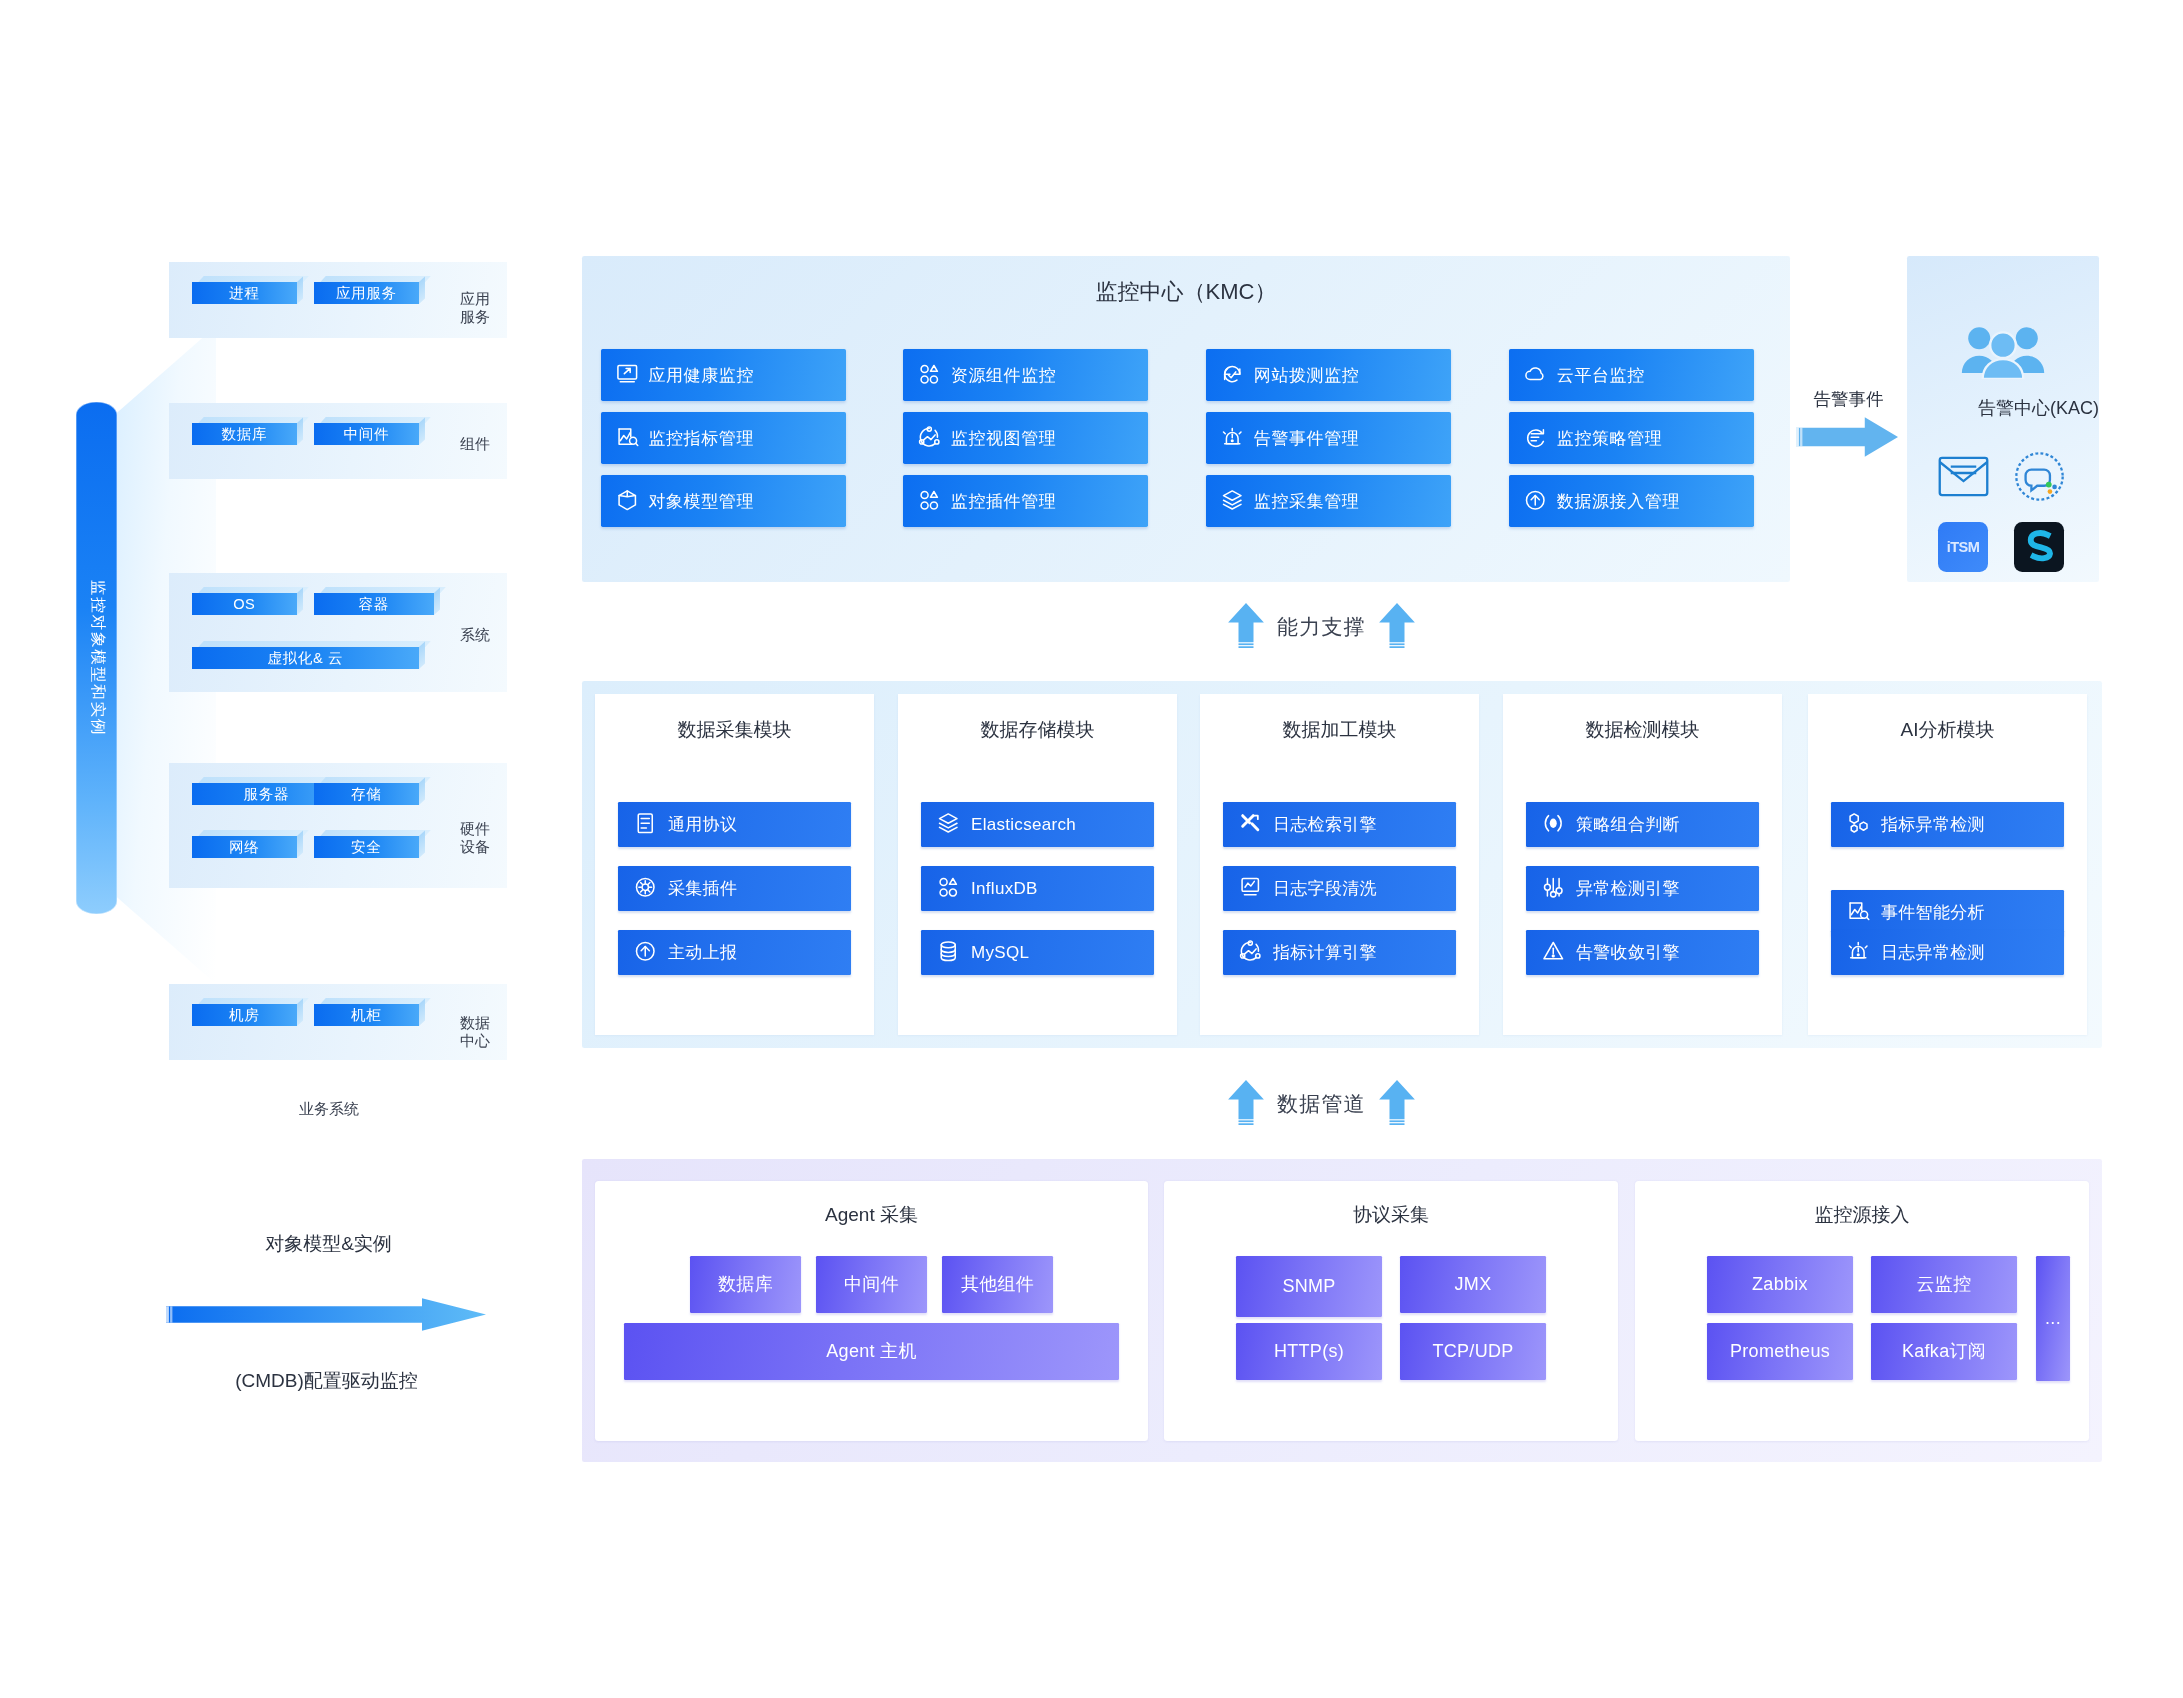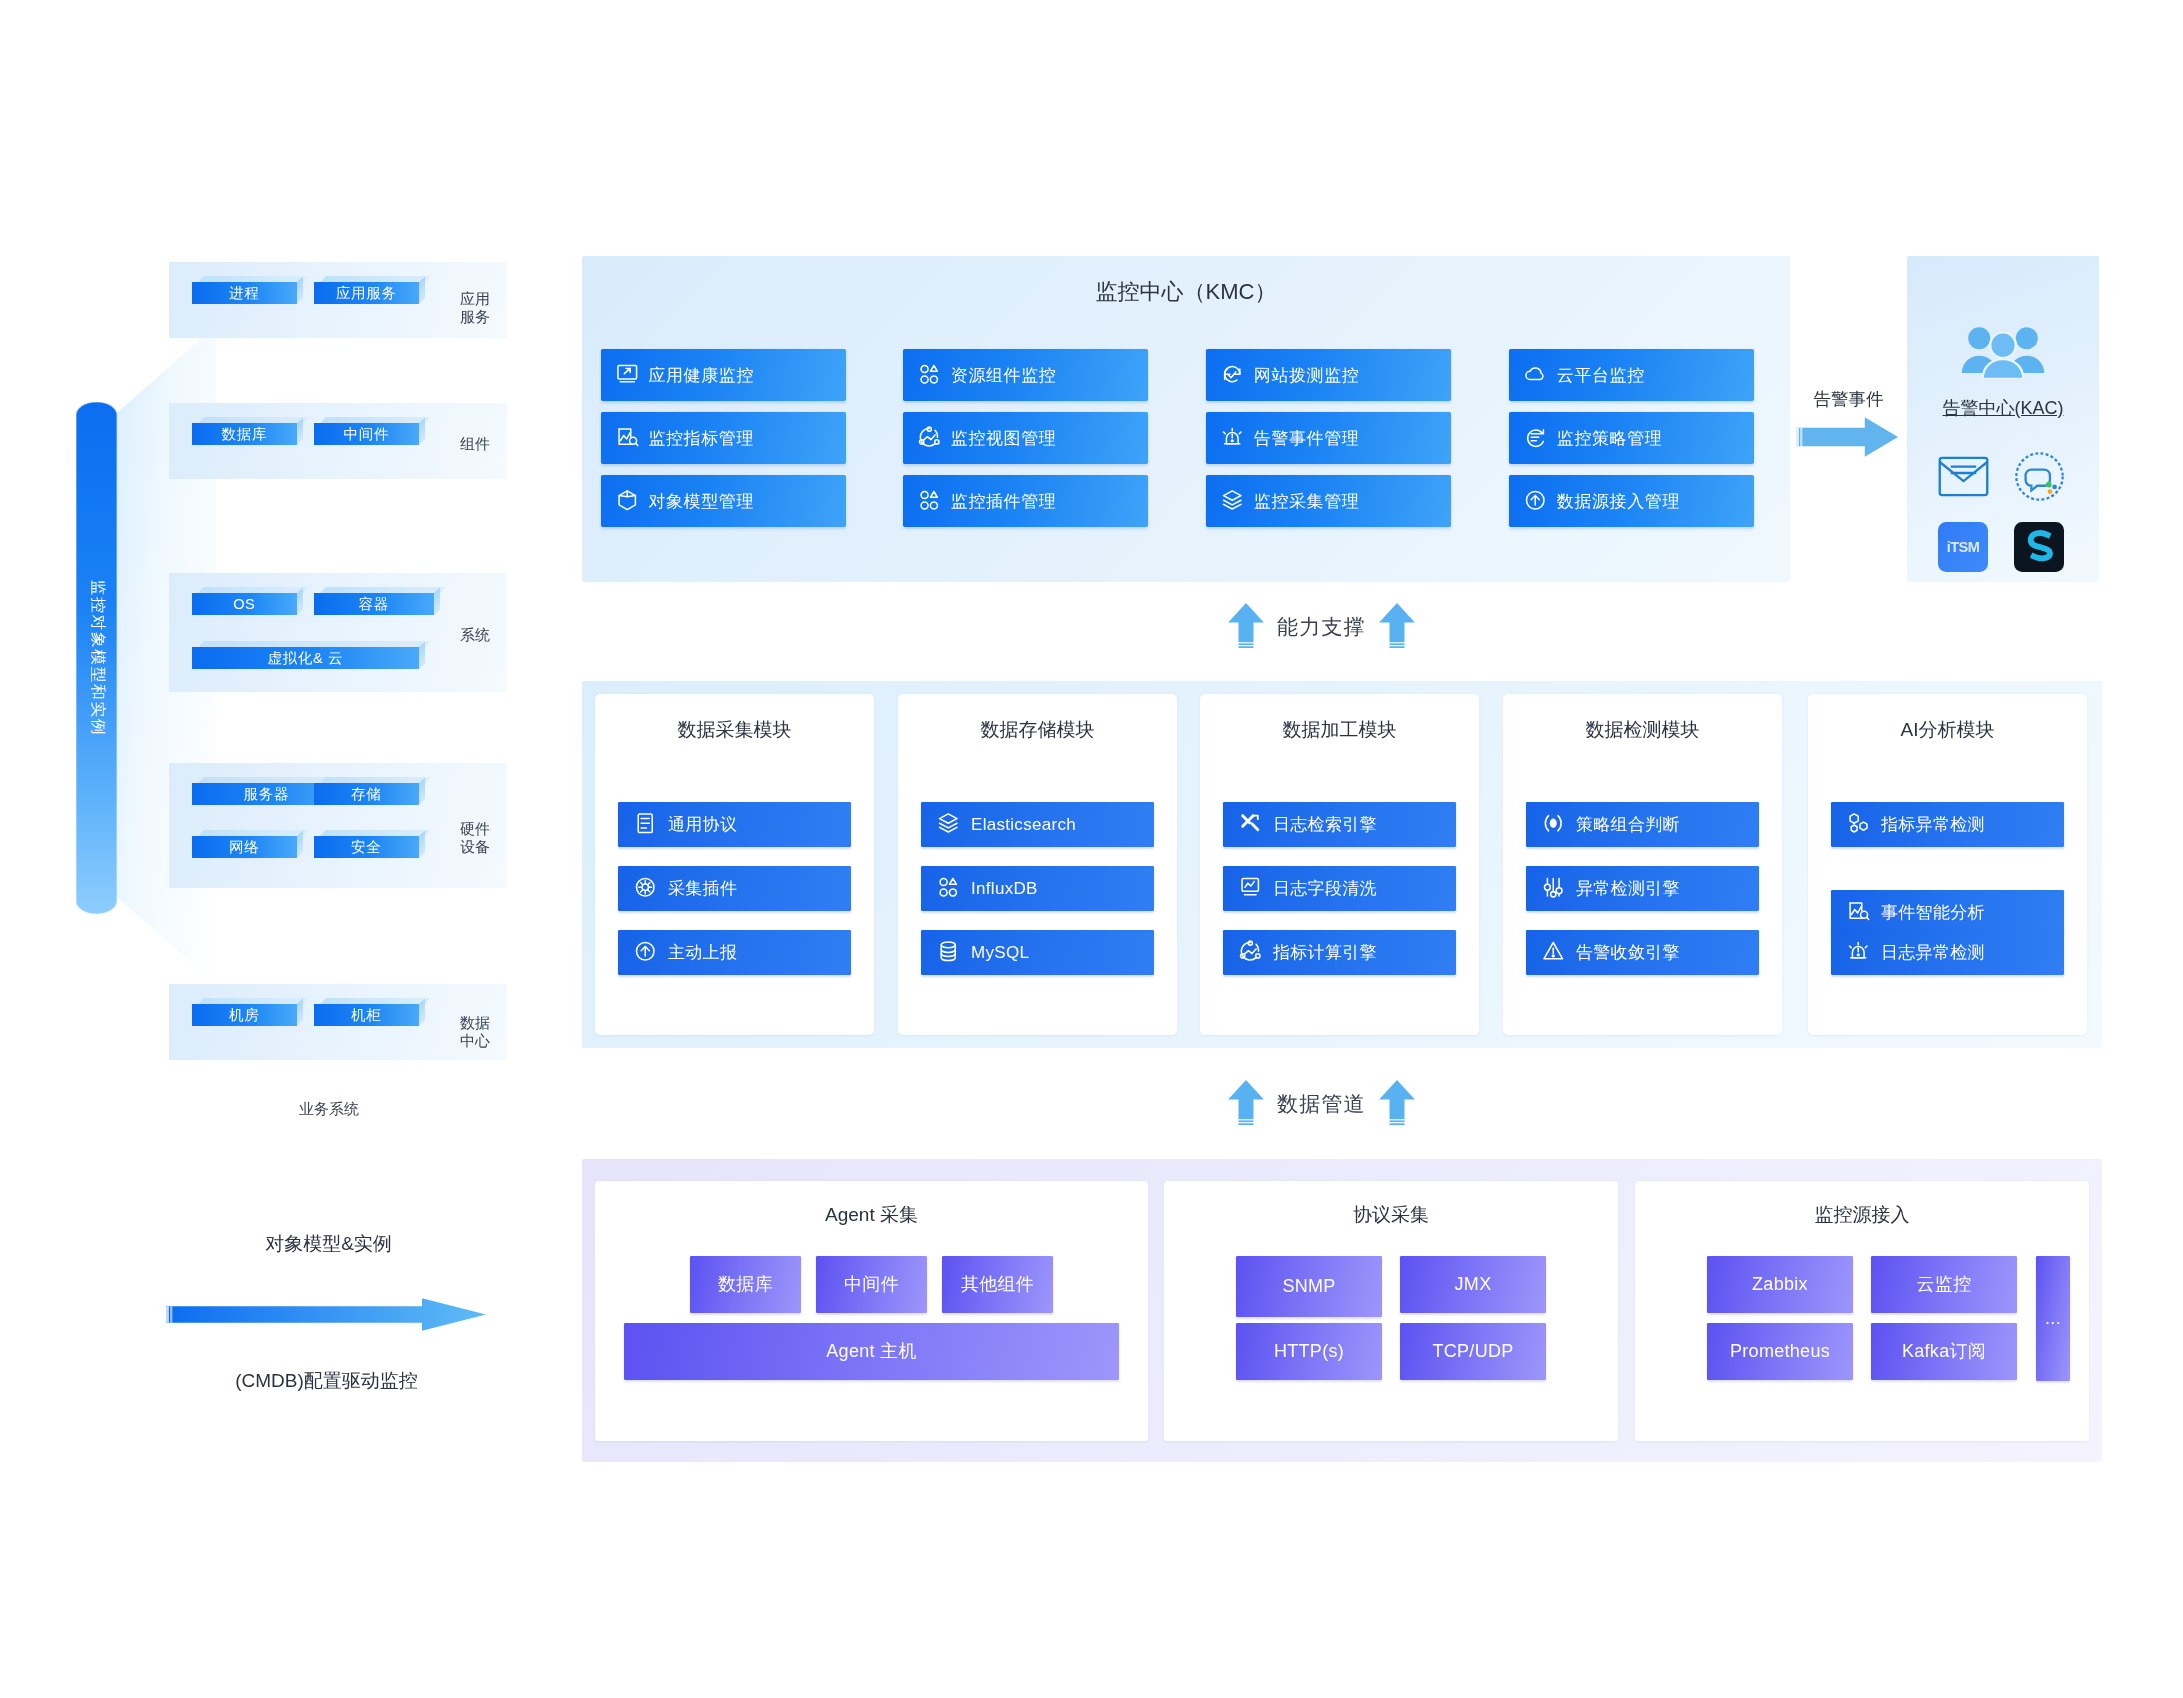--- a/index.html
+++ b/index.html
@@ -38,40 +38,40 @@
   #kmc .title{position:absolute;left:0;right:0;top:21px;text-align:center;font-size:22px;color:#2b3240;}
   .kcell{position:absolute;width:245px;height:52px;border-radius:1.7px;
      background:linear-gradient(100deg,#0c6ef1 0%,#1b83f4 45%,#3ea3f8 100%);
      box-shadow:0 1.7px 2.9px rgba(20,90,190,.18);
      display:flex;align-items:center;gap:9.3px;padding-left:14px;box-sizing:border-box;}
   .kcell .lab{color:#fff;font-size:17px;letter-spacing:0.6px;white-space:nowrap;}
   .kcell svg{flex:0 0 auto;}
 
   #kac{left:1907px;top:256px;width:192px;height:326px;
       background:linear-gradient(160deg,#d6e9fb 0%,#e5f2fd 55%,#f2f9fe 100%);border-radius:2.3px;}
-  #kac .ktitle{position:absolute;left:0;right:0;top:140px;text-align:center;font-size:18px;color:#2b3240;text-decoration:underline;}
+  #kac .ktitle{position:absolute;left:0;right:0;top:140px;text-align:right;font-size:18px;color:#2b3240;}
   #kac .people{position:absolute;left:50%;top:67px;transform:translateX(-50%);}
   .kicon{position:absolute;width:56px;height:56px;display:flex;align-items:center;justify-content:center;}
   .itsm{width:50px;height:50px;border-radius:8.2px;
      background:linear-gradient(135deg,#2f7bf6,#3f8bfa);
      display:flex;align-items:center;justify-content:center;
      color:#dbe9ff;font-size:14.6px;font-weight:bold;letter-spacing:-0.6px;}
   .sbadge{width:50px;height:50px;border-radius:8.2px;background:#0b1520;
      display:flex;align-items:center;justify-content:center;}
 
   #arrowlbl{left:1793px;top:387px;width:111px;text-align:center;font-size:17.5px;color:#2b3240;}
   #bigarrow{left:1796px;top:416px;width:102px;height:42px;}
 
   
   .uparrowrow{position:absolute;display:flex;align-items:center;gap:13px;}
   .uparrowrow .txt{font-size:21px;color:#3a4150;letter-spacing:1.2px;}
 
   #mods{left:582px;top:681px;width:1520px;height:367px;
       background:linear-gradient(135deg,#dceefc 0%,#e7f4fd 50%,#f3fafe 100%);border-radius:2.3px;}
-  .modcol{position:absolute;top:13px;width:279px;height:341px;background:#fff;border-radius:5px;
+  .modcol{position:absolute;top:13px;width:279px;height:341px;background:#fff;border-radius:0;
       box-shadow:0 0.6px 2.3px rgba(120,160,210,.14);}
   .modcol .mtitle{position:absolute;left:0;right:0;top:23px;text-align:center;font-size:19px;color:#2b3240;}
   .mcell{position:absolute;left:23px;width:233px;height:45px;border-radius:1.2px;
       background:linear-gradient(100deg,#1763e8 0%,#2472ee 50%,#2f7ef3 100%);
       box-shadow:0 1.2px 2.3px rgba(20,80,180,.18);
       display:flex;align-items:center;gap:10.5px;padding-left:15px;box-sizing:border-box;}
   .mcell .lab{color:#fff;font-size:17px;white-space:nowrap;letter-spacing:0.3px;}
 
   #collect{left:582px;top:1159px;width:1520px;height:303px;
       background:linear-gradient(135deg,#e6e4fb 0%,#ececfd 50%,#f4f3fe 100%);border-radius:2.3px;}

